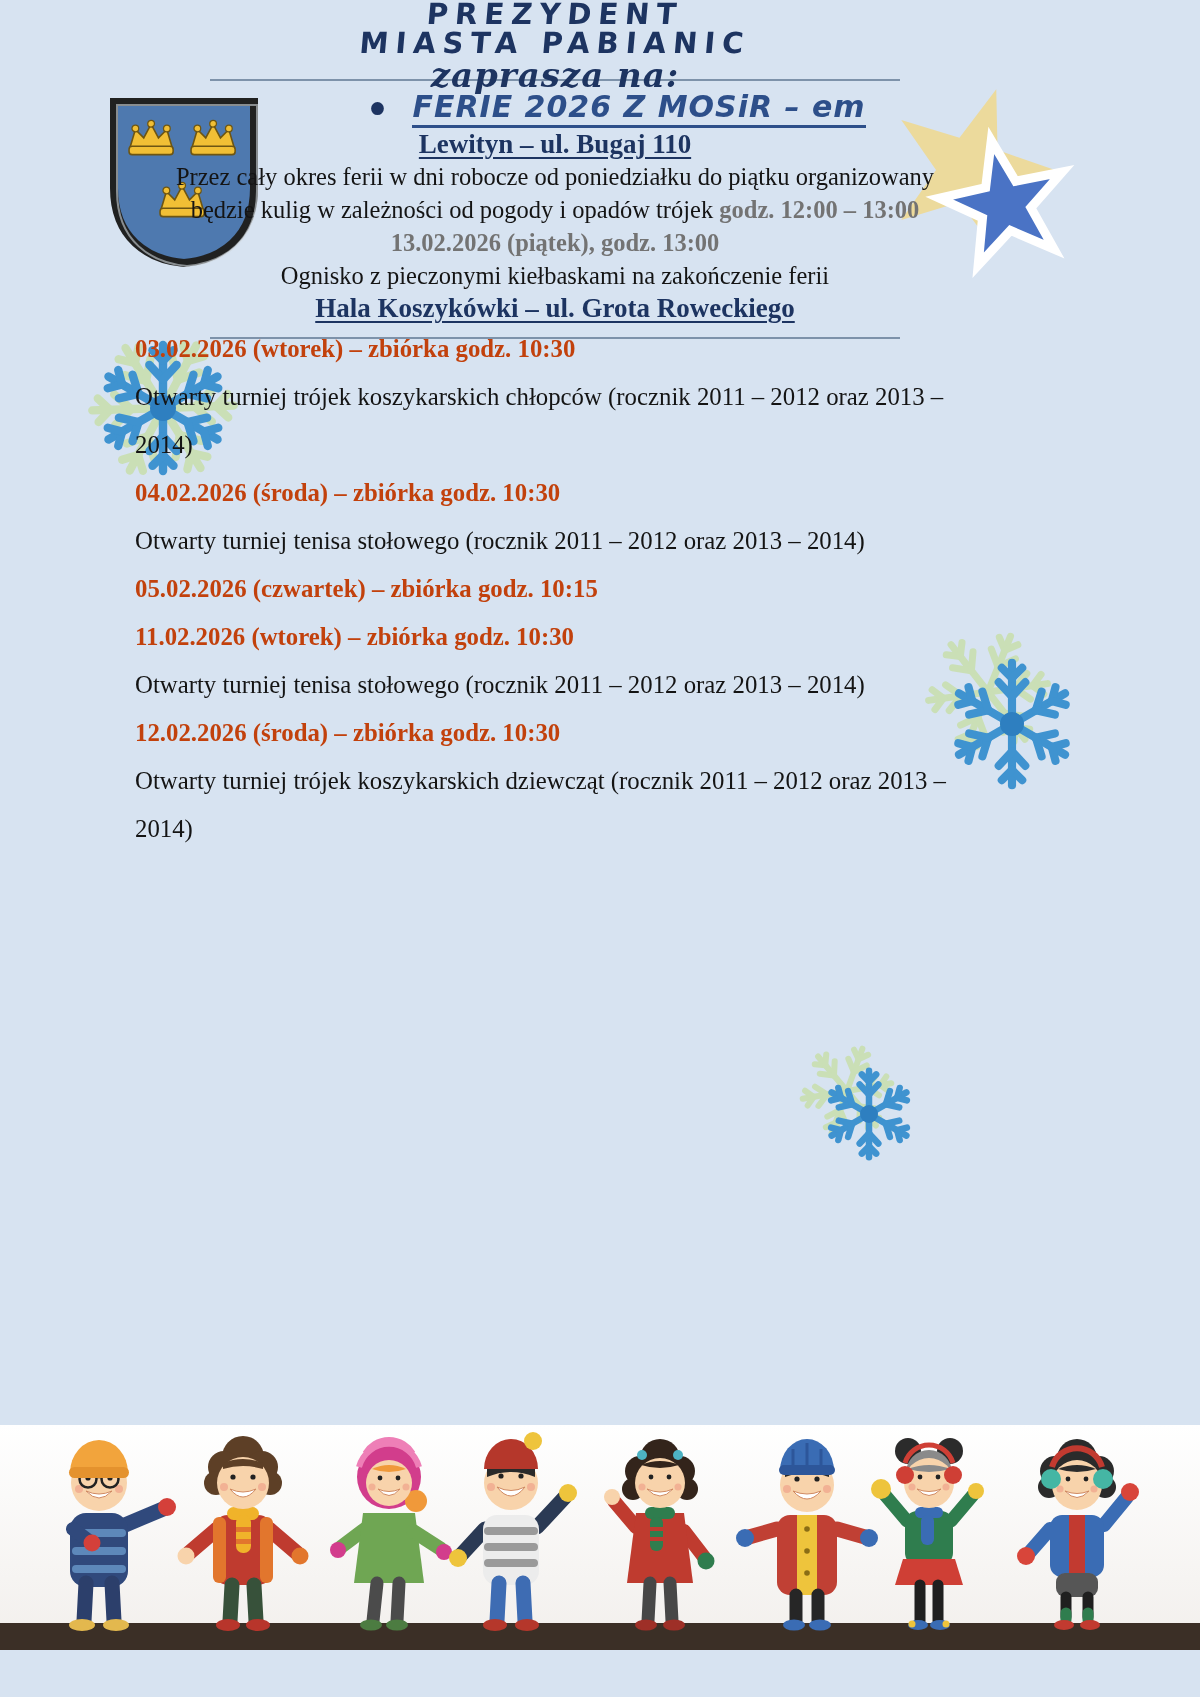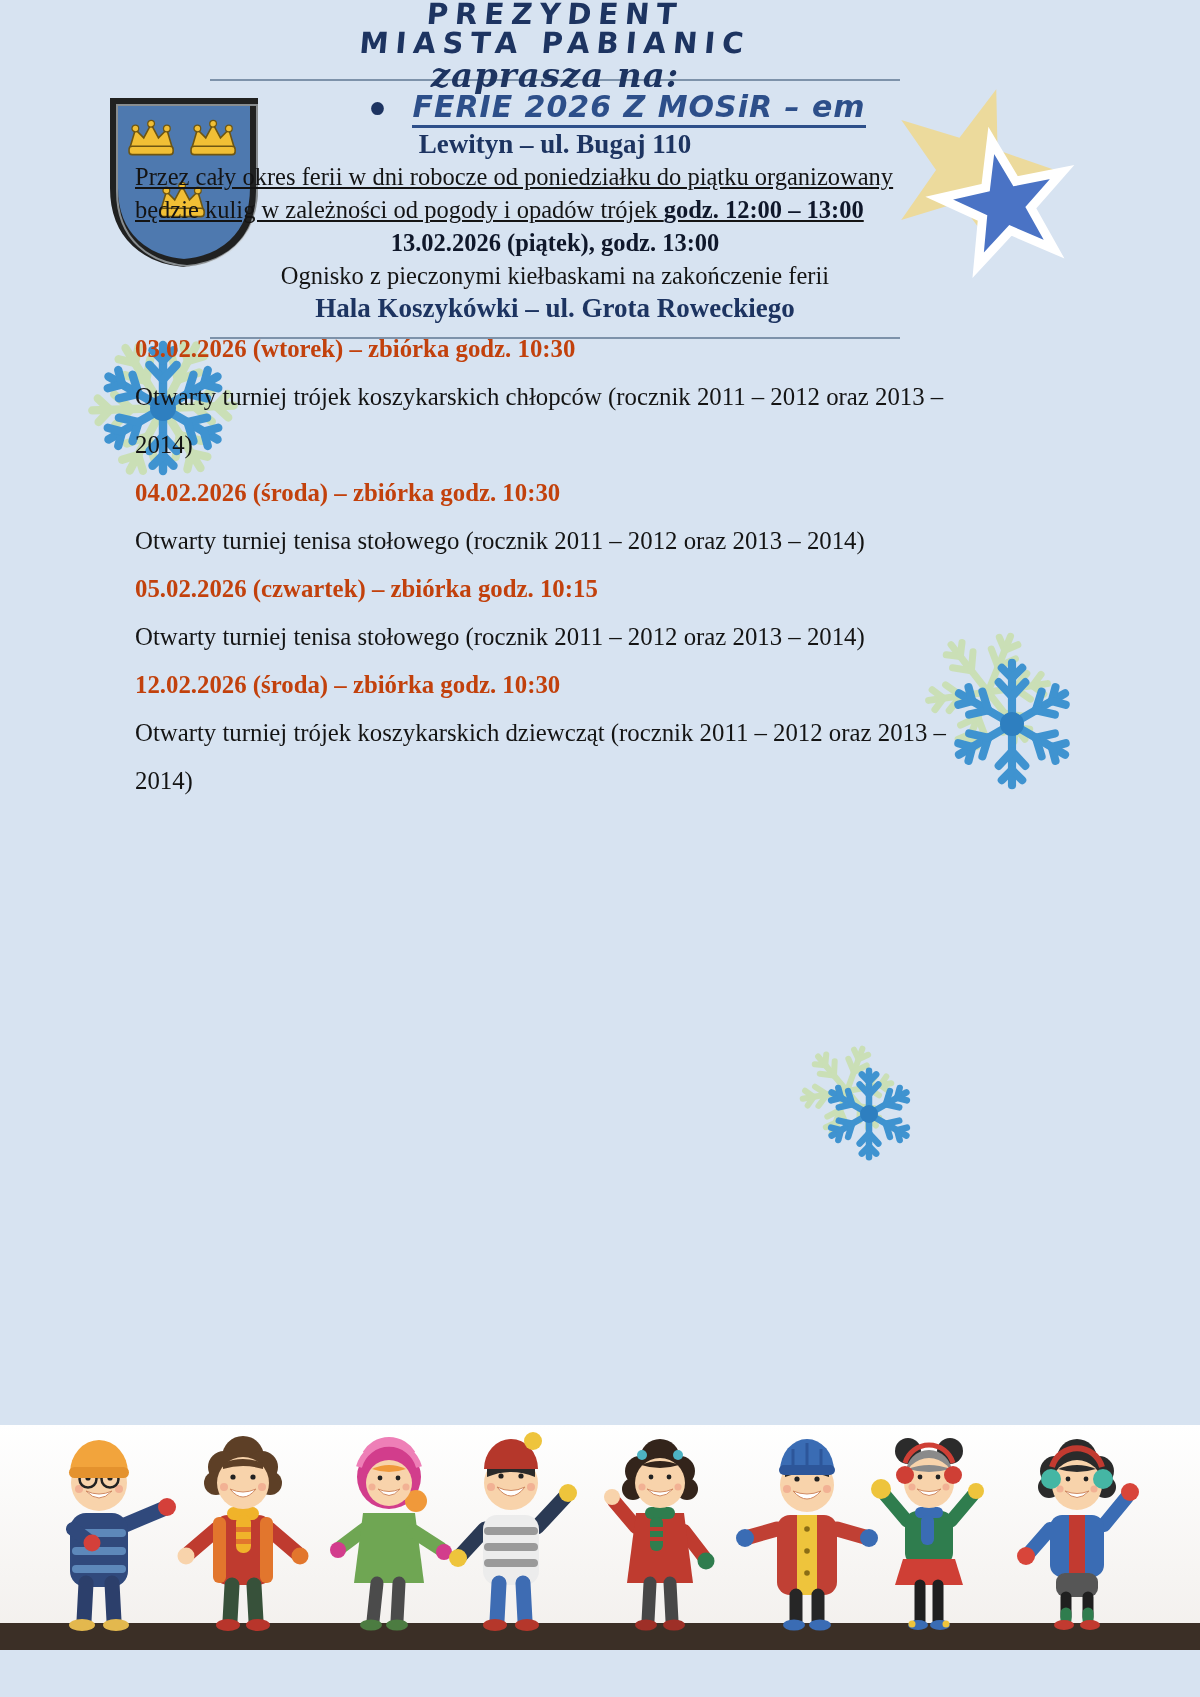--- a/index.html
+++ b/index.html
@@ -33,27 +33,27 @@
     font-family:"DejaVu Sans",sans-serif;
   }
   .ferie{
     font-family:"DejaVu Sans",sans-serif;font-weight:700;font-style:italic;
     font-size:30px;line-height:1;letter-spacing:1px;color:#2d4f8a;
     border-bottom:3px solid #2d4f8a;padding-bottom:3px;
   }
   .place-heading{
     text-align:center;font-weight:700;font-size:27px;line-height:1.2;color:#1d3461;
   }
-  .place-heading span{text-underline-offset:4px;margin-top:14px;}
+  .place-heading span{text-decoration:underline;text-underline-offset:4px;margin-top:14px;}
   .lewityn-h{margin-top:40px;}
   .hala-h{margin-top:52px;}
   .para{
-    margin-top:16px;text-align:left;font-size:24.5px;line-height:33px;color:#141414;text-decoration:underline;
-  }
-  .red{color:#0f172a;font-weight:700;}
+    margin-top:16px;text-align:center;font-size:24.5px;line-height:33px;color:#141414;
+  }
+  .red{color:#737373;font-weight:700;}
   .event-date{margin-top:47px;text-align:center;font-size:24.5px;line-height:33px;}
   .event-desc{margin-top:14px;text-align:center;font-size:24.5px;line-height:33px;color:#141414;font-family:Liberation Serif, serif;}
   .schedule{margin-top:9px;font-size:24.8px;}
   .schedule p{line-height:48px;}
   .s-date{color:#c2410c;font-weight:700;}
   .s-desc{color:#141414;}
 
   .deco{position:absolute;left:0;top:0;width:1200px;height:1697px;pointer-events:none;}
 
   .kids-band{
@@ -156,20 +156,21 @@
     <h2 class="place-heading hala-h">
       <span>Hala Koszykówki – ul. Grota Roweckiego</span>
     </h2>
 
     <div class="schedule">
       <p class="s-date">03.02.2026 (wtorek) – zbiórka godz. 10:30</p>
       <p class="s-desc">Otwarty turniej trójek koszykarskich chłopców (rocznik 2011 – 2012 oraz 2013 – 2014)</p>
       <p class="s-date">04.02.2026 (środa) – zbiórka godz. 10:30</p>
       <p class="s-desc">Otwarty turniej tenisa stołowego (rocznik 2011 – 2012 oraz 2013 – 2014)</p>
       <p class="s-date">05.02.2026 (czwartek) – zbiórka godz. 10:15</p>
+      <p class="s-date">11.02.2026 (wtorek) – zbiórka godz. 10:30</p>
       <p class="s-desc">Otwarty turniej tenisa stołowego (rocznik 2011 – 2012 oraz 2013 – 2014)</p>
       <p class="s-date">12.02.2026 (środa) – zbiórka godz. 10:30</p>
       <p class="s-desc">Otwarty turniej trójek koszykarskich dziewcząt (rocznik 2011 – 2012 oraz 2013 – 2014)</p>
     </div>
   </div>
 
   <div class="kids-band"></div>
   <div class="ground-bar"></div>
   <svg class="kids-svg" viewBox="0 0 1200 225">
     <rect x="0" y="198" width="1200" height="27" fill="#3b2f26"></rect>

